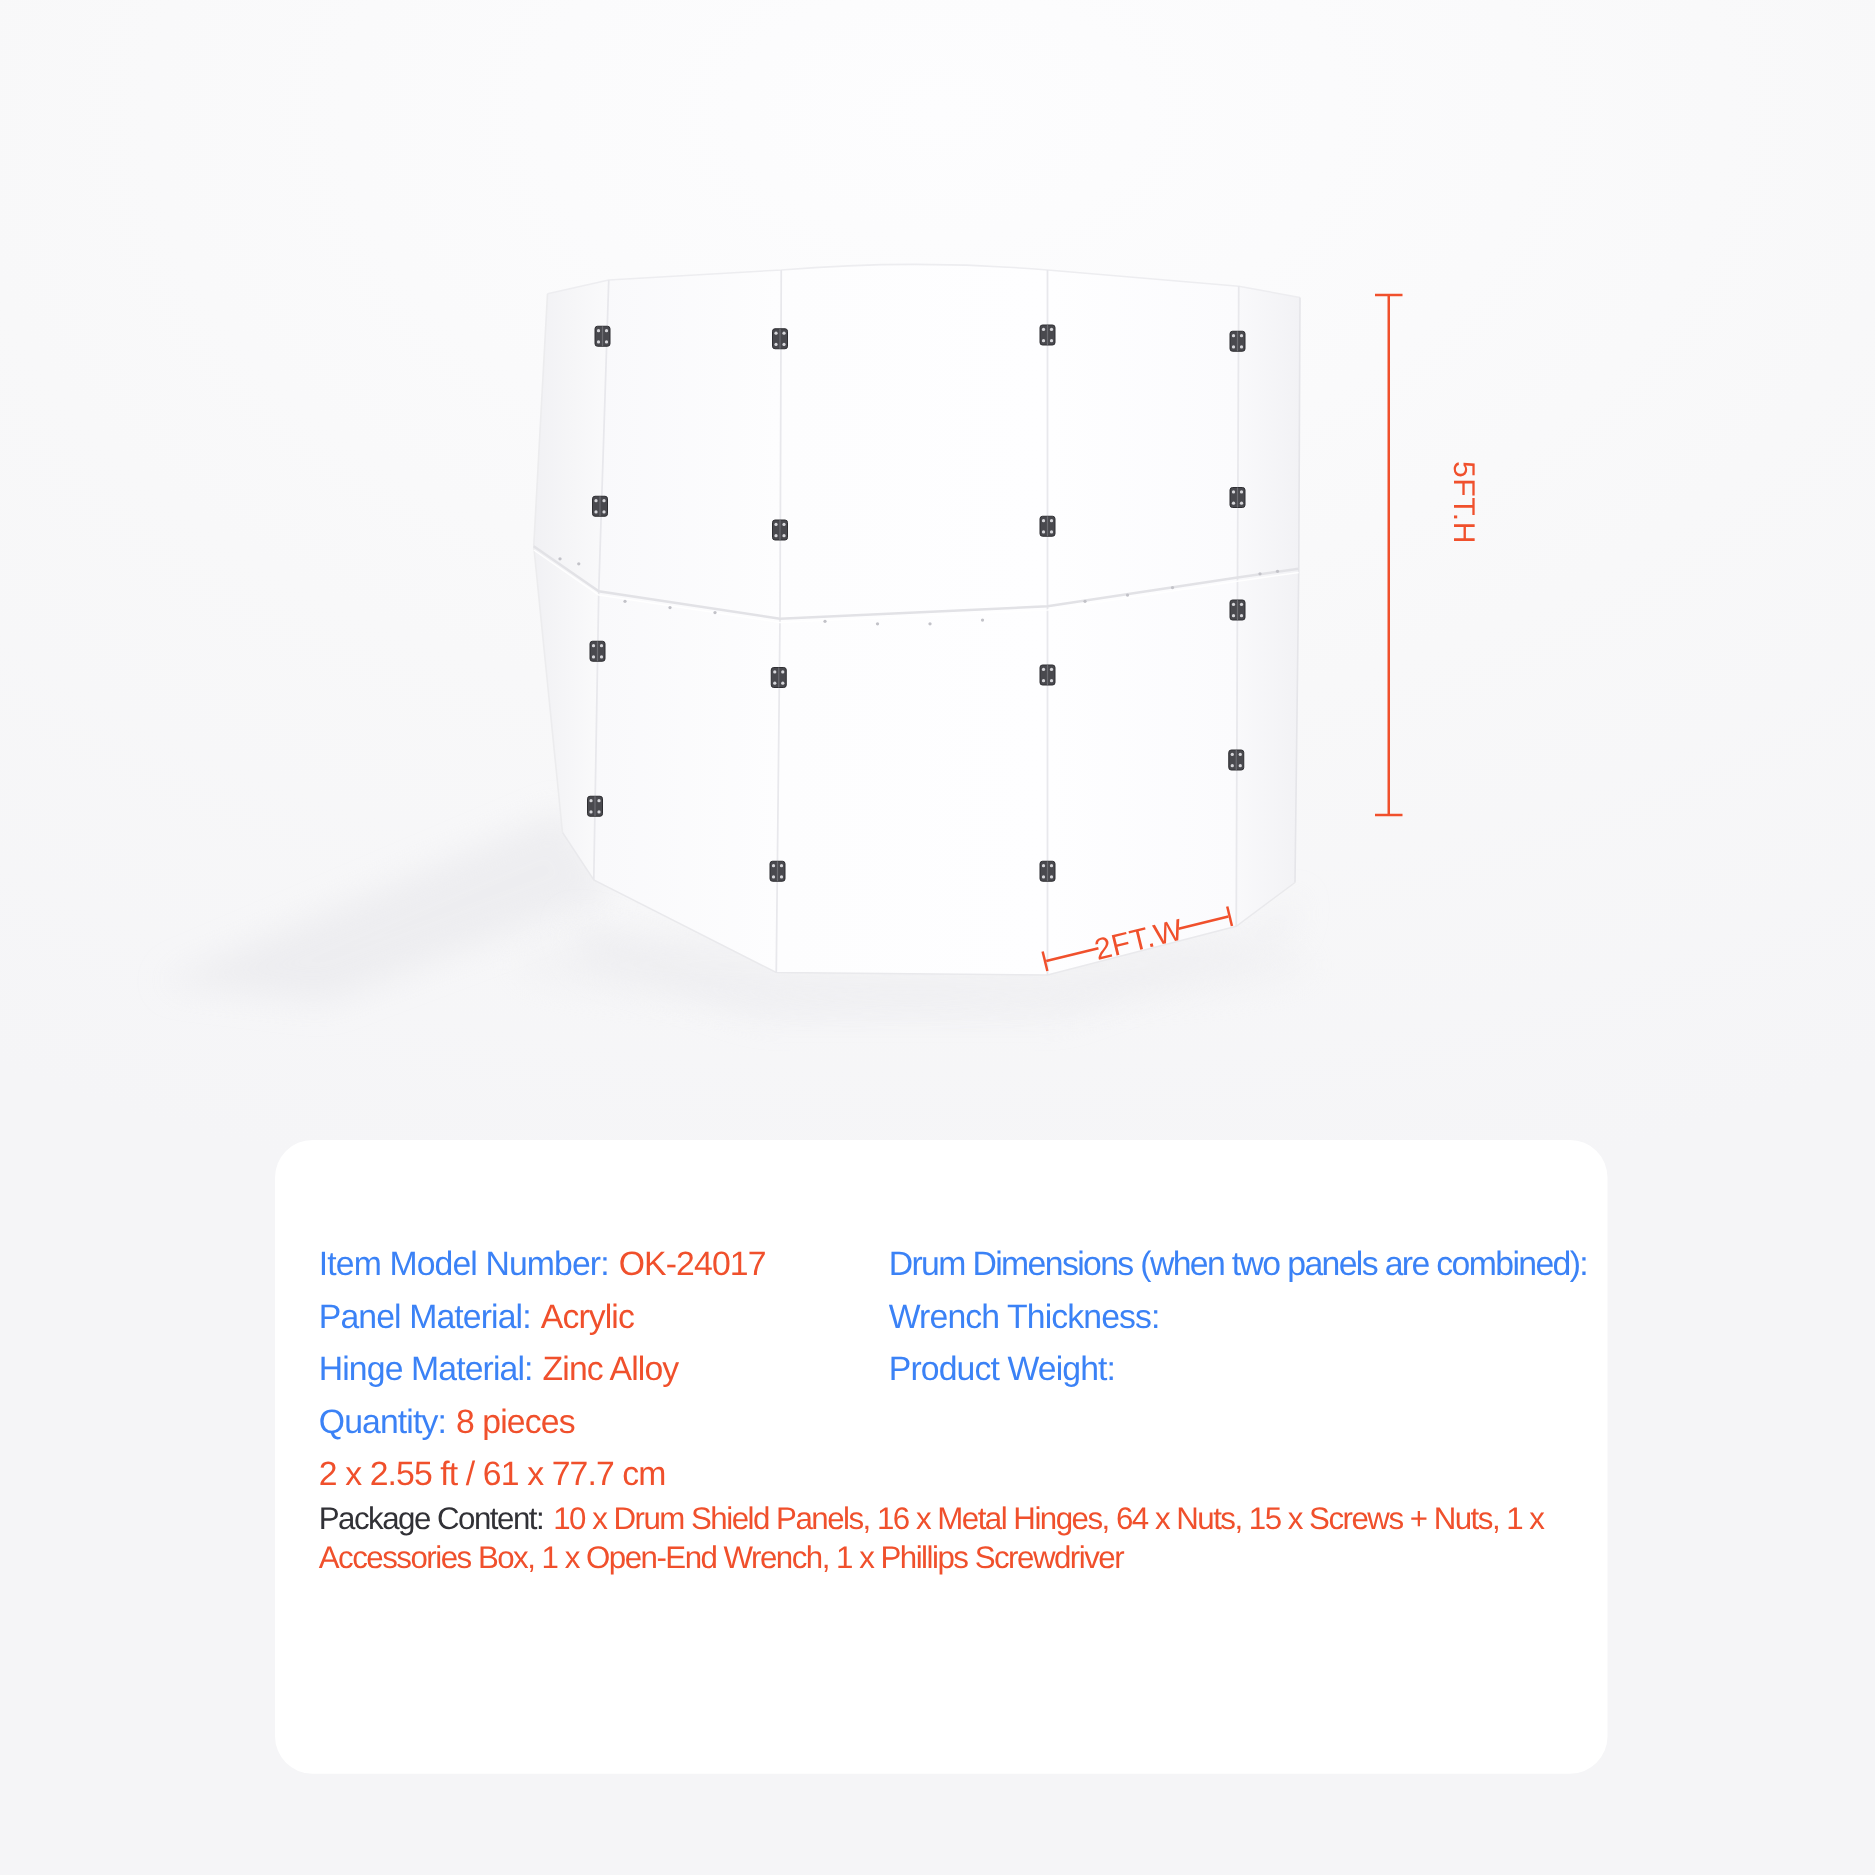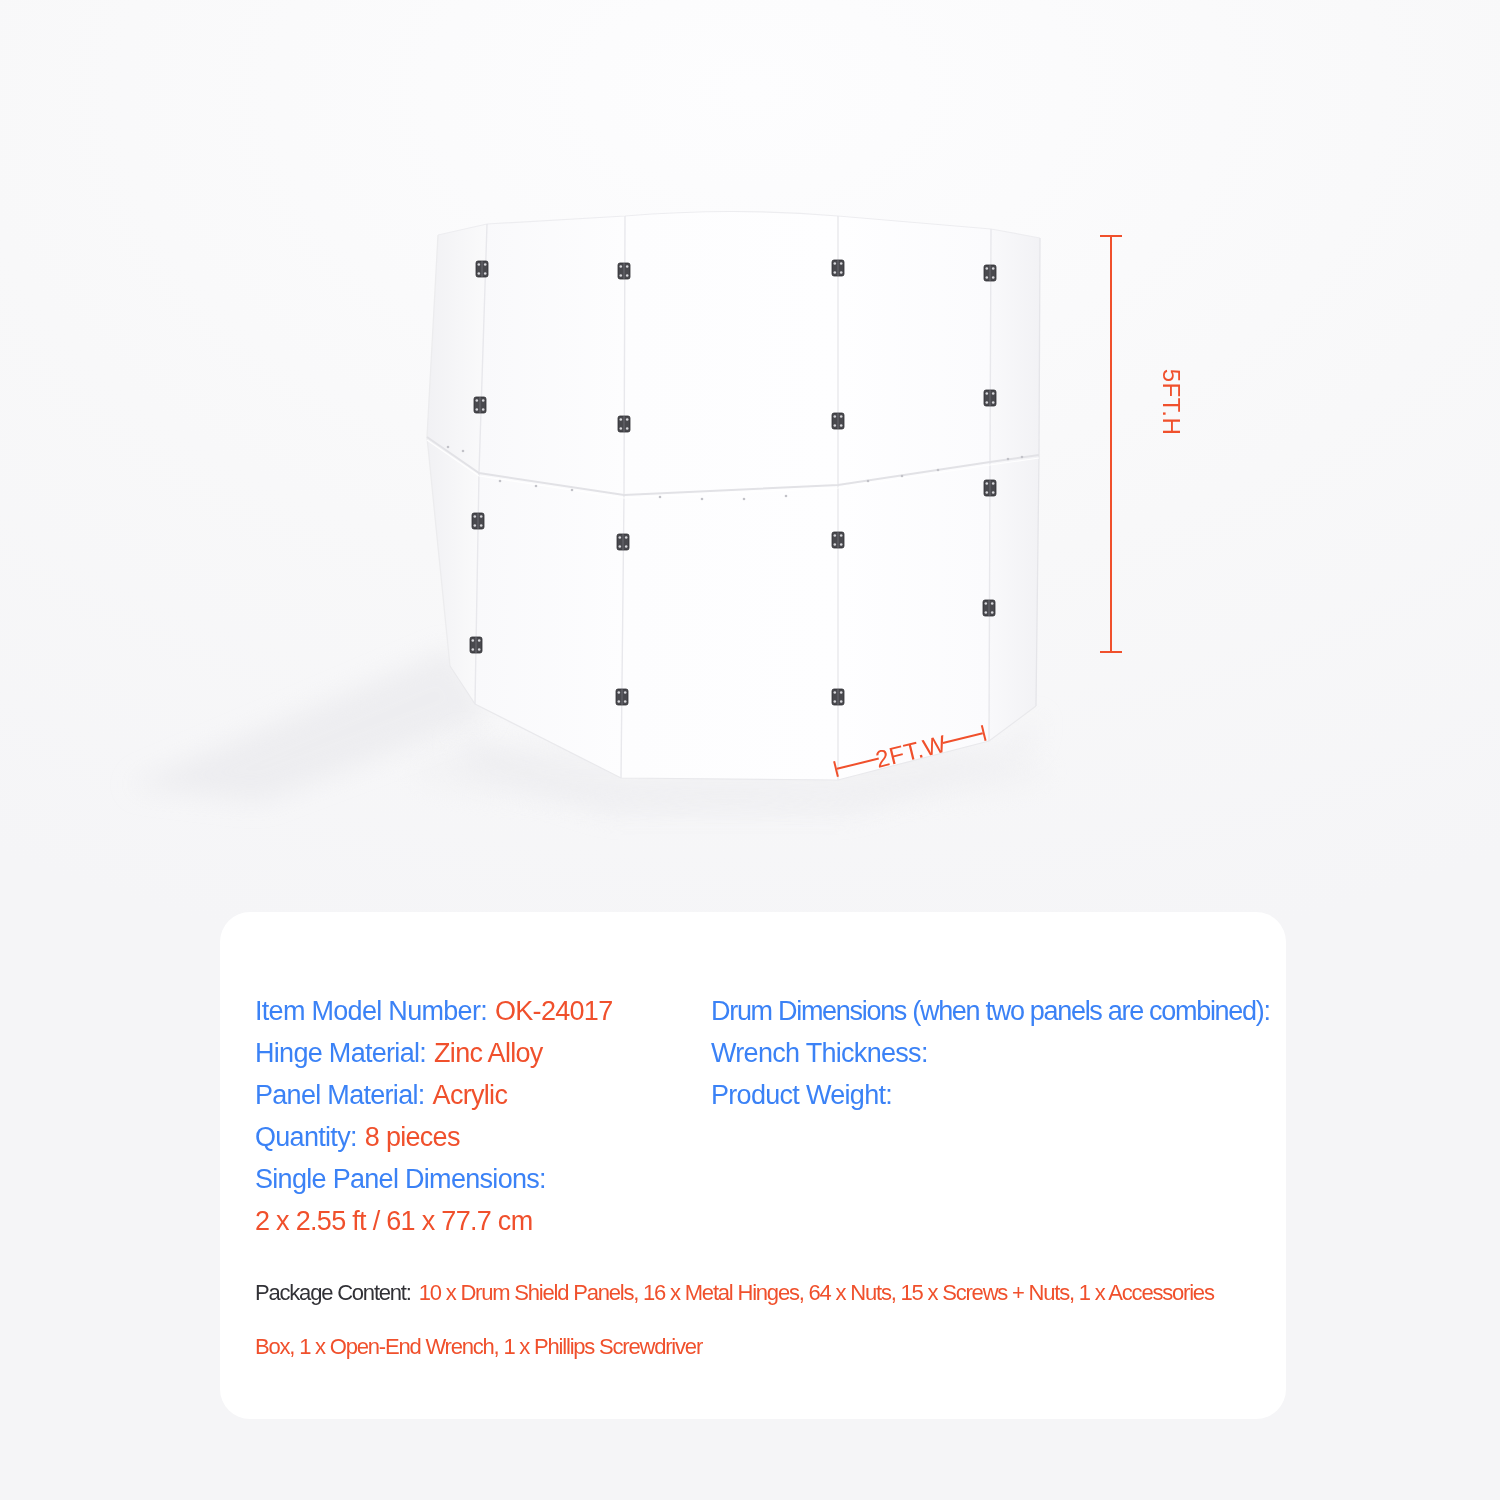--- a/index.html
+++ b/index.html
@@ -18,22 +18,22 @@
     box-sizing:border-box;padding:78px 30px 0 35px;
   }
   .spec-grid{display:grid;grid-template-columns:456px auto;}
   .spec-row{height:42px;line-height:42px;font-size:27px;letter-spacing:-0.7px;white-space:nowrap;}
   .spec-row .lbl{color:#3b82f6;}
   .spec-row .val{color:#F0502C;margin-left:8px;}
   .spec-row.no-label .val{margin-left:0;}
   .spec-row.indent{padding-left:7px;}
   .spec-row.tight{letter-spacing:-1.3px;}
   .package{
-    margin-top:24px;width:995px;
-    font-size:22px;line-height:54px;letter-spacing:-1.2px;
+    margin-top:0;width:995px;
+    font-size:25px;line-height:31px;letter-spacing:-1.2px;
   }
   .package .lbl{color:#313136;}
   .package .val{color:#F0502C;margin-left:8px;}
   .dim-text{fill:#F0502C;font-family:"Liberation Sans","DejaVu Sans",sans-serif;font-size:24px;letter-spacing:0.5px;}
 </style>
 </head>
 <body>
 
 <div class="canvas">
 
@@ -153,24 +153,23 @@
         <line x1="152" y1="-8" x2="152" y2="8"></line>
       </g>
       <text class="dim-text" x="77" y="9" text-anchor="middle">2FT.W</text>
     </g>
   </svg>
 
   <div class="spec-card">
     <div class="spec-grid">
       <div class="spec-col">
         <div class="spec-row"><span class="lbl">Item Model Number:</span><span class="val">OK-24017</span></div>
+        <div class="spec-row"><span class="lbl">Panel Material:</span><span class="val">Acrylic</span></div>
         <div class="spec-row"><span class="lbl">Hinge Material:</span><span class="val">Zinc Alloy</span></div>
-        <div class="spec-row"><span class="lbl">Panel Material:</span><span class="val">Acrylic</span></div>
         <div class="spec-row"><span class="lbl">Quantity:</span><span class="val">8 pieces</span></div>
-        <div class="spec-row"><span class="lbl">Single Panel Dimensions:</span><span class="val"></span></div>
         <div class="spec-row no-label"><span class="lbl"></span><span class="val">2 x 2.55 ft / 61 x 77.7 cm</span></div>
       </div>
       <div class="spec-col">
         <div class="spec-row tight"><span class="lbl">Drum Dimensions (when two panels are combined):</span><span class="val"></span></div>
         <div class="spec-row"><span class="lbl">Wrench Thickness:</span><span class="val"></span></div>
         <div class="spec-row"><span class="lbl">Product Weight:</span><span class="val"></span></div>
       </div>
     </div>
     <p class="package"><span class="lbl">Package Content:</span><span class="val">10 x Drum Shield Panels, 16 x Metal Hinges, 64 x Nuts, 15 x Screws + Nuts, 1 x Accessories Box, 1 x Open-End Wrench, 1 x Phillips Screwdriver</span></p>
   </div>

